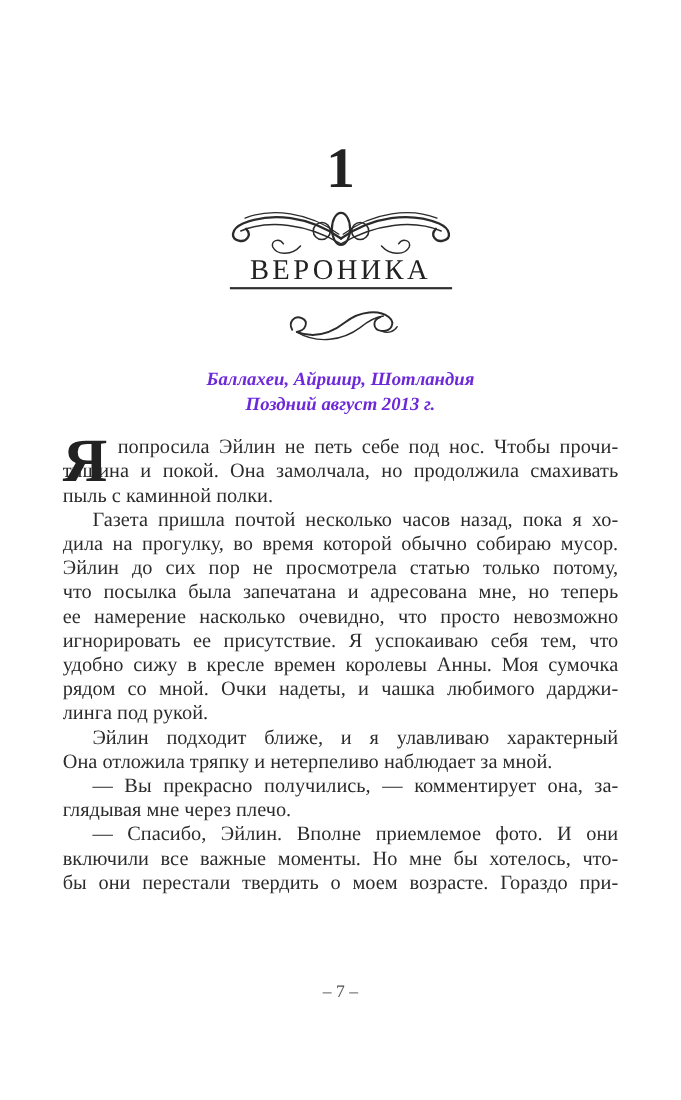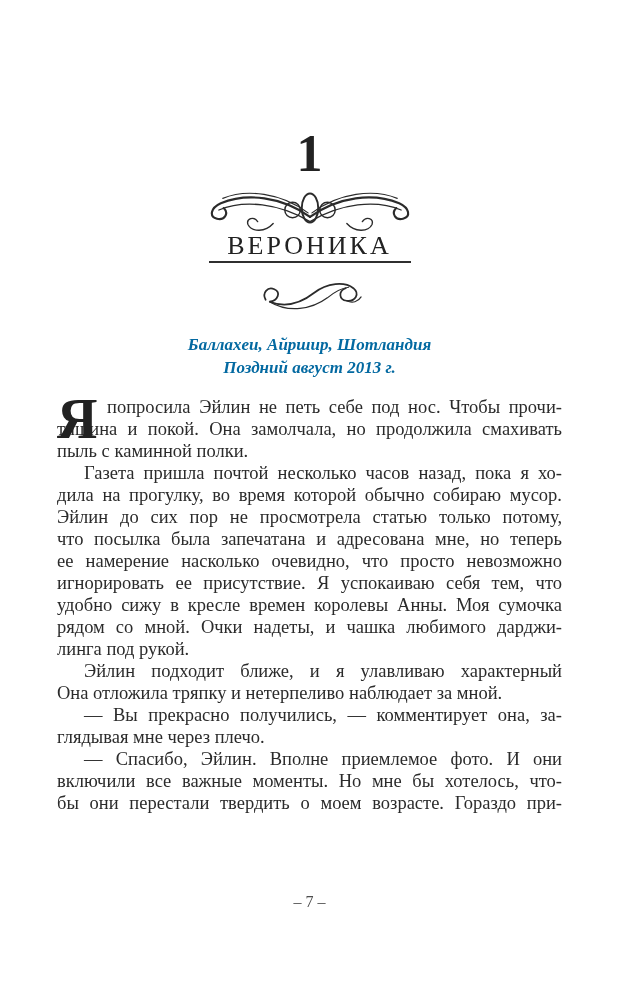--- a/index.html
+++ b/index.html
@@ -33,21 +33,21 @@
   }
   .ornament-bottom {
     position: absolute; top: 276px; left: 50%; transform: translateX(-50%);
   }
 
   .epigraph {
     position: absolute; top: 333px; left: 0; right: 0;
     text-align: center;
     font-style: italic; font-weight: bold;
     font-size: 17px; line-height: 23px;
-    color: #0369a1;
+    color: #6d28d9;
   }
 
   .body-text {
     position: absolute; top: 396px; left: 57px; width: 505px;
     font-size: 18.5px; line-height: 22px;
     color: #2b2b2b;
   }
   .para { position: relative; }
   .line { overflow: hidden; height: 22px; }
   .just { text-align: justify; }

